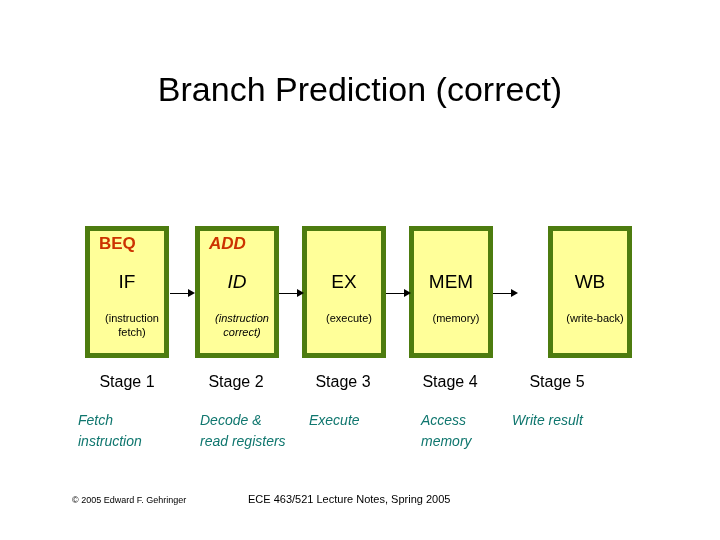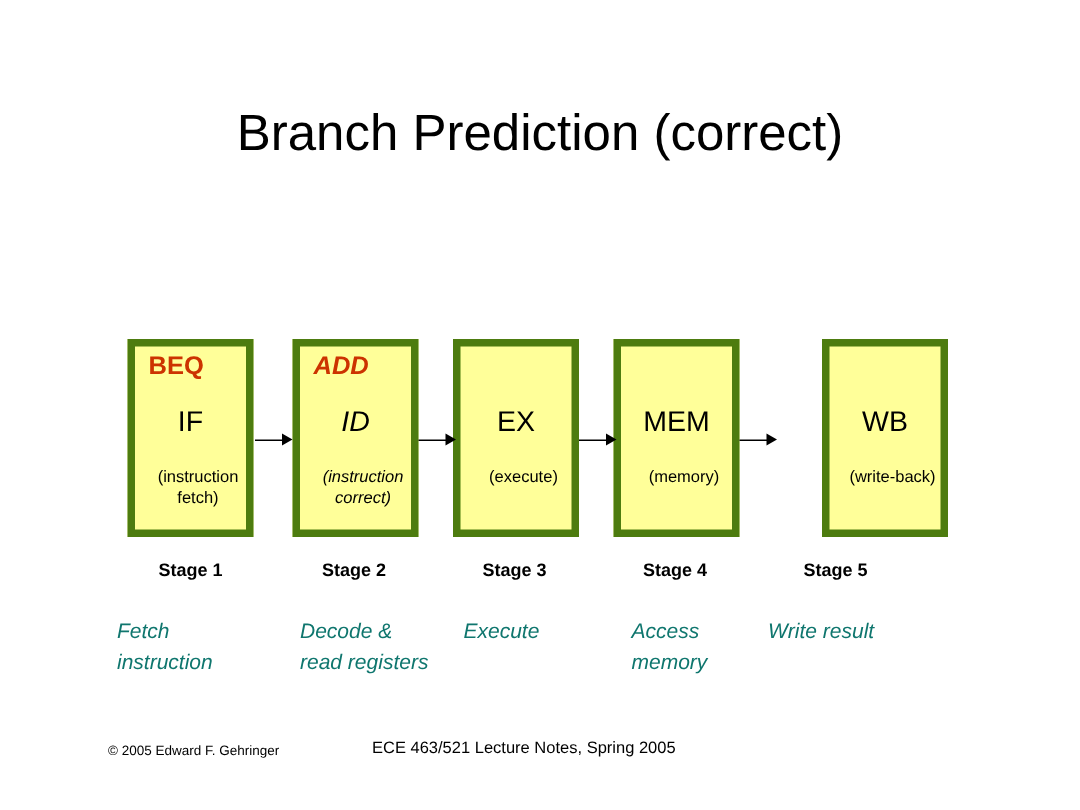--- a/index.html
+++ b/index.html
@@ -108,24 +108,23 @@
     border-bottom: 4.5px solid transparent;
     border-left: 7px solid #000000;
   }
 
   
   .stage-number {
     position: absolute;
     top: 373px;
     width: 96px;
     text-align: center;
-    font-size: 12px;
-    color: #000000;
-    white-space: nowrap;
-    font-weight: bold;
+    font-size: 16px;
+    color: #000000;
+    white-space: nowrap;
   }
 
   
   .stage-action {
     position: absolute;
     top: 410px;
     width: 92px;
     font-size: 14px;
     font-style: italic;
     color: #0f766e;

